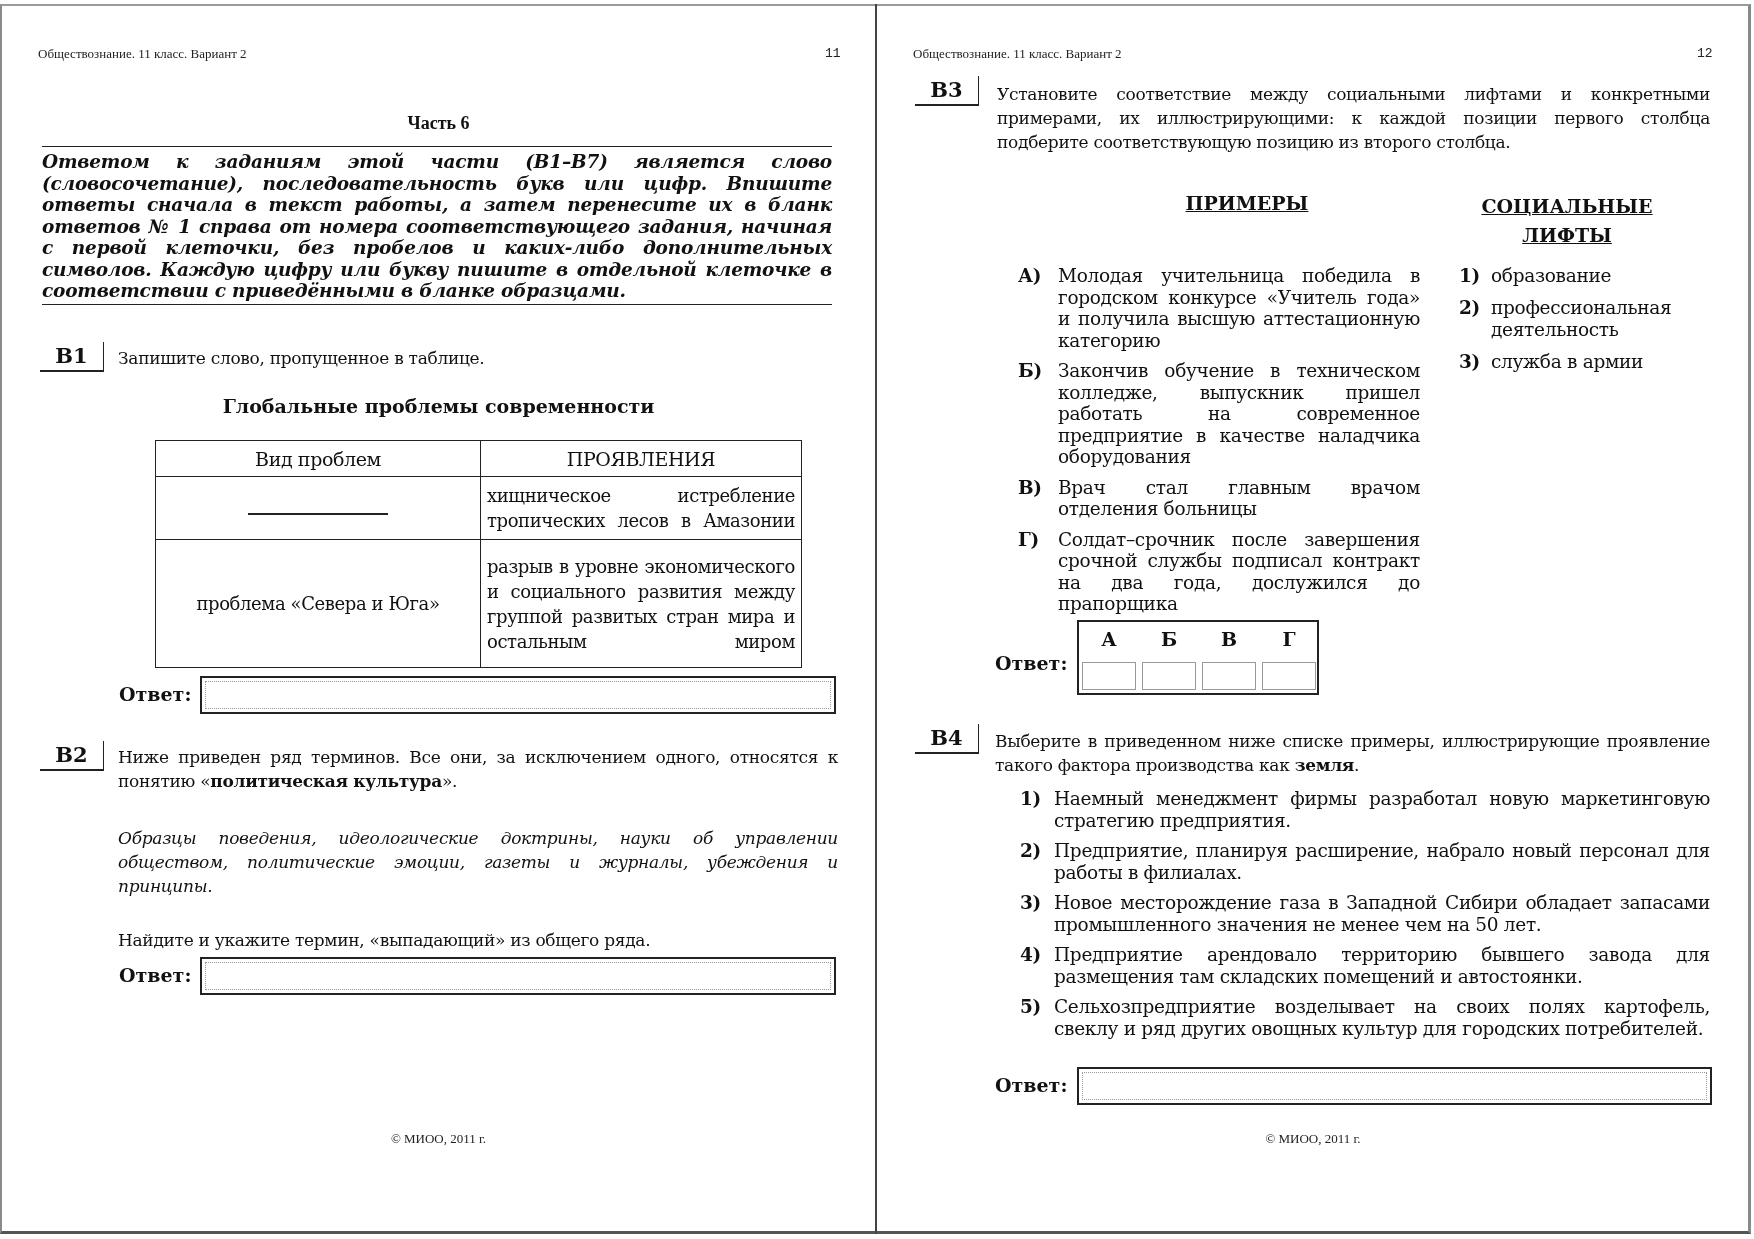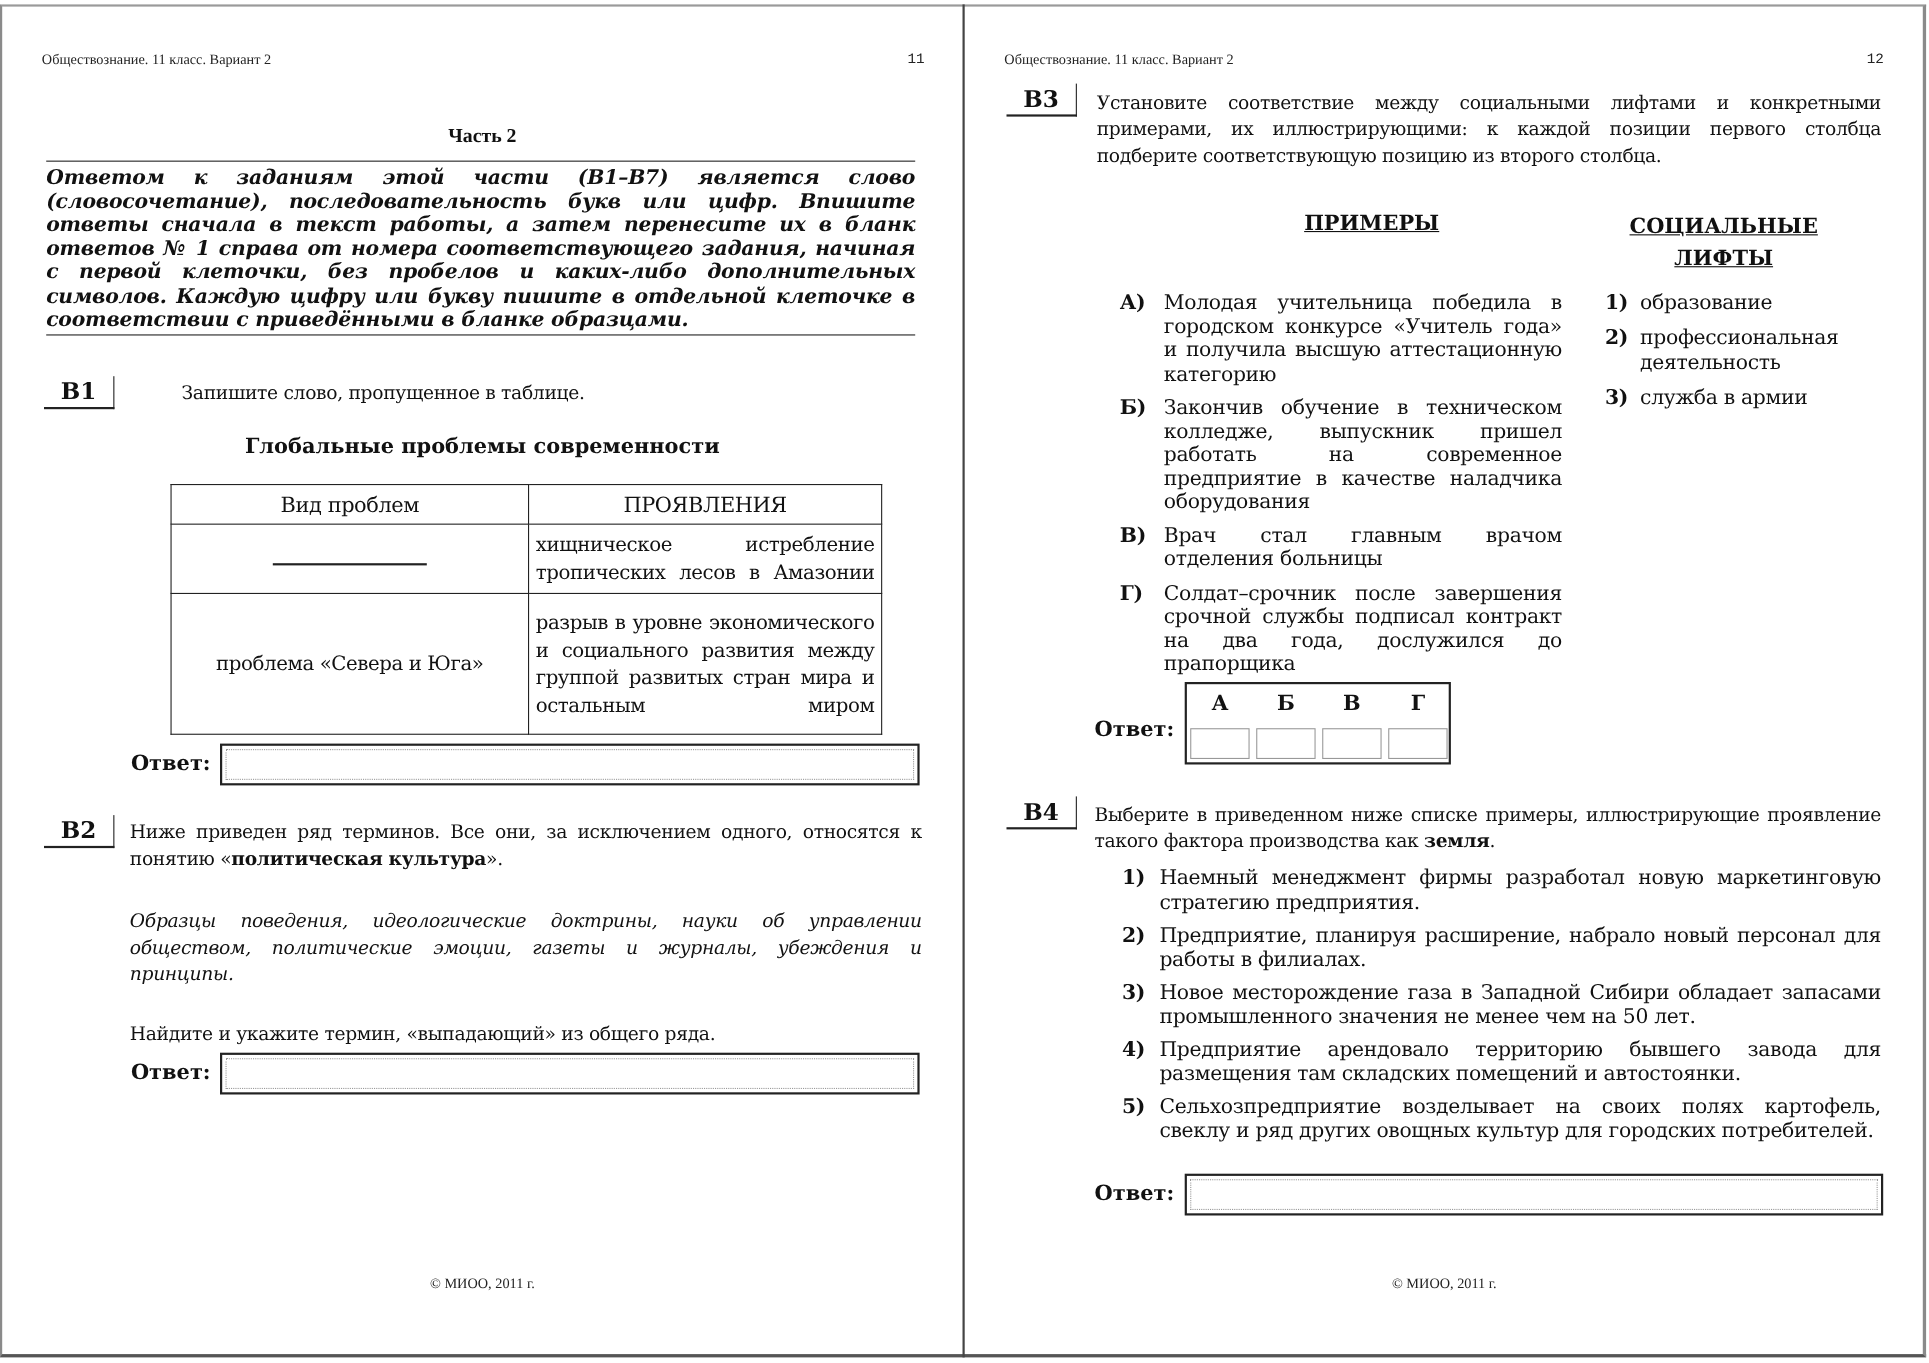--- a/index.html
+++ b/index.html
@@ -12,21 +12,21 @@
     border-top: 2px solid #9a9a9a; border-bottom: 3px solid #555; border-left: 2px solid #8a8a8a; border-right: 3px solid #8a8a8a;
     box-sizing: border-box;
   }
   .divider { position: absolute; left: 875px; top: 4px; width: 2px; height: 1230px; background: #444; }
   .page { position: absolute; top: 6px; height: 1226px; }
   .page.left { left: 2px; width: 873px; }
   .page.right { left: 877px; width: 872px; }
 
   .runhead { position: absolute; top: 40px; font-size: 13px; font-family: "Liberation Serif", serif; color: #222; }
   .pagenum { position: absolute; top: 40px; font-size: 13px; font-family: Liberation Mono, monospace; color: #222; }
-  .footer { position: absolute; top: 1153px; font-size: 13px; font-family: "Liberation Serif", serif; color: #222; width: 100%; text-align: center; }
+  .footer { position: absolute; top: 1125px; font-size: 13px; font-family: "Liberation Serif", serif; color: #222; width: 100%; text-align: center; }
 
   .part-title { position: absolute; top: 107px; left: 0; width: 100%; text-align: center; font-weight: bold; font-size: 18px; font-family: "Liberation Serif", serif; }
   .instr {
     position: absolute; left: 40px; top: 140px; width: 790px; border-top: 1.5px solid #222; border-bottom: 1.5px solid #222;
     padding: 4px 0 2px 0; font-style: italic; font-weight: bold; font-size: 18.5px; line-height: 21.5px; text-align: justify;
     font-family: "DejaVu Serif", serif; letter-spacing: -0.2px;
   }
 
   .tasklabel {
     position: absolute; width: 64px; height: 30px; border-right: 1.5px solid #222; border-bottom: 2px solid #222;
@@ -62,25 +62,25 @@
 </head>
 <body>
 
 <div class="spread"></div>
 <div class="divider"></div>
 
 <div class="page left">
   <div class="runhead" style="left:36px;">Обществознание. 11 класс. Вариант 2</div>
   <div class="pagenum" style="left:823px;">11</div>
 
-  <div class="part-title">Часть 2</div>
+  <div class="part-title">Часть 6</div>
   <div class="instr">Ответом к заданиям этой части (В1–В7) является слово (словосочетание), последовательность букв или цифр. Впишите ответы сначала в текст работы, а затем перенесите их в бланк ответов № 1 справа от номера соответствующего задания, начиная с первой клеточки, без пробелов и каких-либо дополнительных символов. Каждую цифру или букву пишите в отдельной клеточке в соответствии с приведёнными в бланке образцами.</div>
 
   <div class="tasklabel" style="left:38px; top:336px;">В1</div>
-  <div class="tasktext" style="left:116px; top:340px; width:720px;margin-left:47px;">Запишите слово, пропущенное в таблице.</div>
+  <div class="tasktext" style="left:116px; top:340px; width:720px;">Запишите слово, пропущенное в таблице.</div>
   <div class="subhead" style="left:0; top:389px; width:873px;">Глобальные проблемы современности</div>
 
   <table class="probtable">
     <tbody>
         <tr>
       <th style="width:322px;">Вид проблем</th>
       <th>ПРОЯВЛЕНИЯ</th>
     </tr>
     <tr style="height:63px;">
       <td style="text-align:center;">

